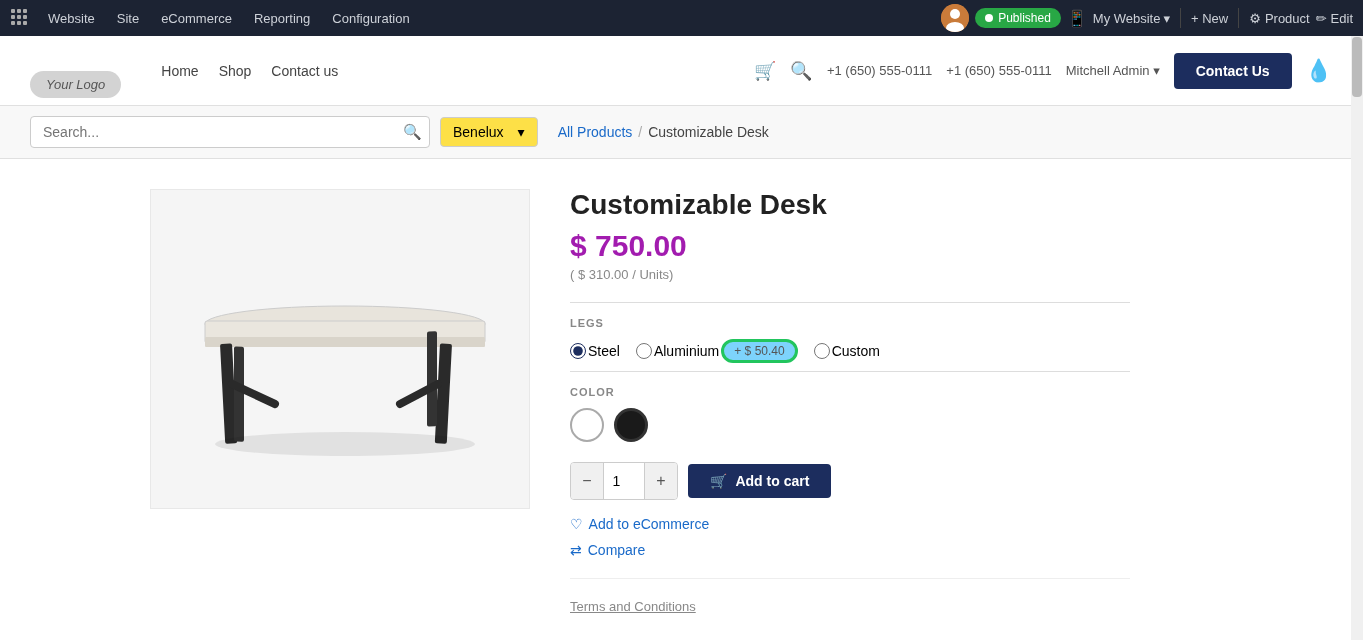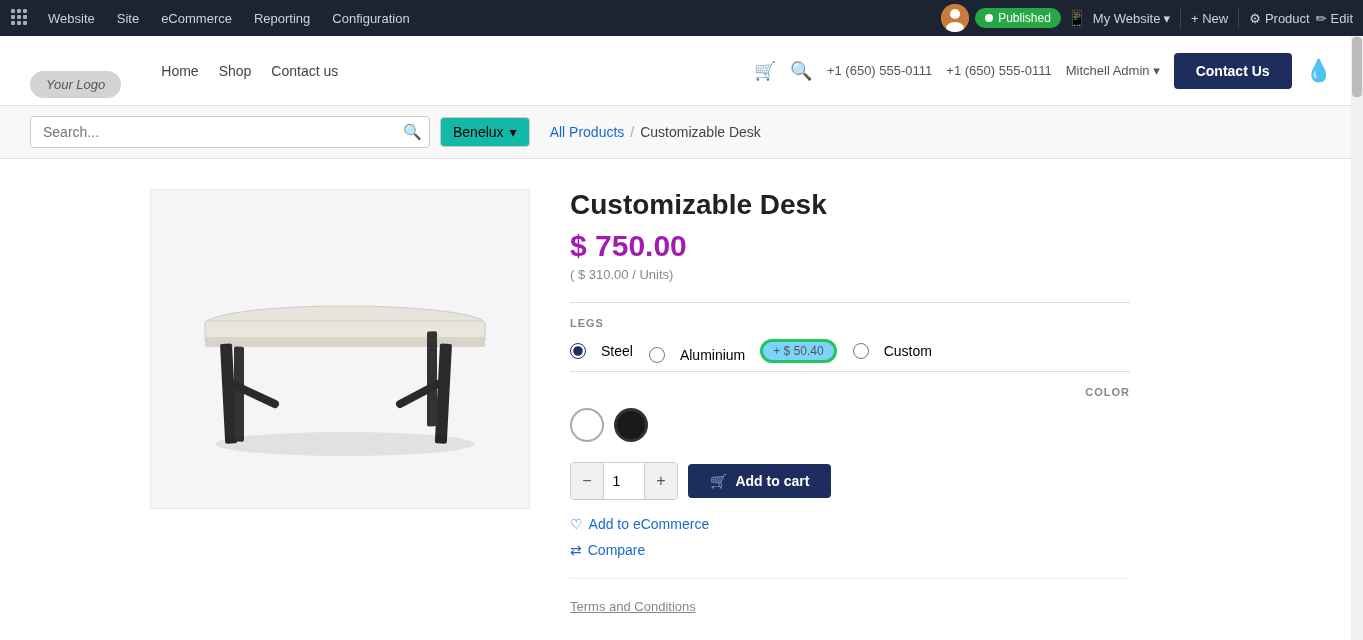--- a/index.html
+++ b/index.html
@@ -186,29 +186,29 @@
       right: 8px;
       top: 50%;
       transform: translateY(-50%);
       background: none;
       border: none;
       cursor: pointer;
       font-size: 15px;
       color: #666;
     }
     .benelux-dropdown {
-      background: #14b8a6;
+      background: #fde047;
       border: 1px solid #ccc;
       border-radius: 4px;
       padding: 6px 12px;
       font-size: 14px;
       cursor: pointer;
       display: flex;
       align-items: center;
-      gap: 6px;
+      gap: 14px;
     }
     .breadcrumb {
       display: flex;
       align-items: center;
       gap: 6px;
       font-size: 14px;
       color: #666;
       margin-left: 10px;
     }
     .breadcrumb .link {
@@ -287,42 +287,41 @@
       margin-bottom: 10px;
       text-transform: uppercase;
     }
     .radio-group {
       display: flex;
       align-items: center;
       gap: 16px;
     }
     .radio-option {
       display: flex;
-      align-items: flex-end;
-      gap: 15px;
+      align-items: center;
+      gap: 2px;
       cursor: pointer;
     }
     .radio-option input[type="radio"] {
       accent-color: #1c2d5e;
       width: 16px; height: 16px;
     }
     .price-badge {
       background: #7dd3fc;
       border: 3px solid #22c55e;
       border-radius: 12px;
       padding: 2px 10px;
       font-size: 12px;
       color: #555;
     }
 
     .color-section {
       border-top: 1px solid #ddd;
       padding-top: 14px;
       margin-bottom: 20px;
-      text-align: right;
     }
     .color-options {
       display: flex;
       gap: 10px;
       align-items: center;
       margin-top: 8px;
     }
     .color-circle {
       width: 34px; height: 34px;
       border-radius: 50%;

